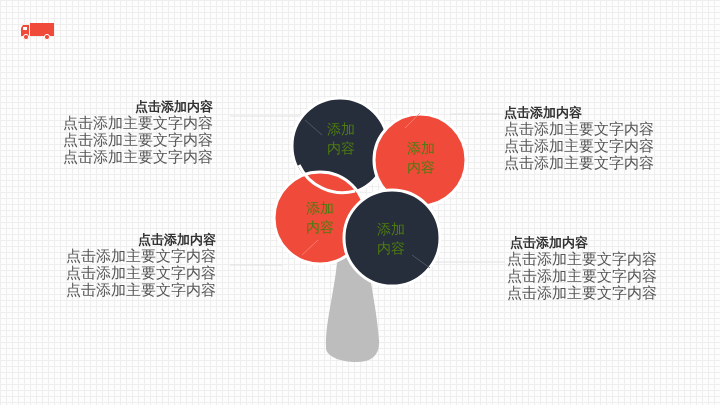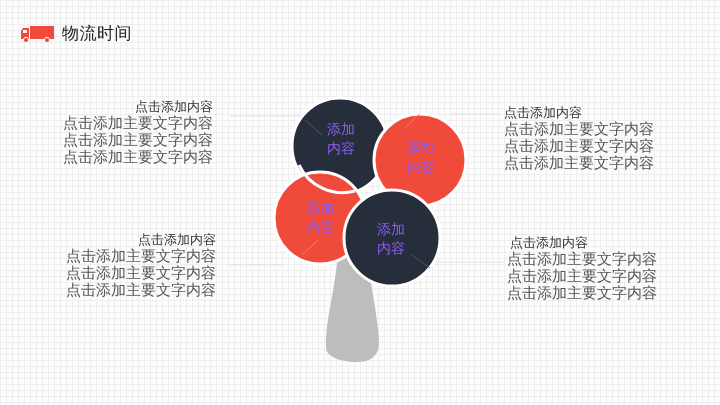--- a/index.html
+++ b/index.html
@@ -4,39 +4,38 @@
 <style>
   html,body{margin:0;padding:0;}
   body{width:720px;height:405px;overflow:hidden;position:relative;
     background-color:#fdfdfd;
     background-image:linear-gradient(#eeeeee 1px,transparent 1px),linear-gradient(90deg,#eeeeee 1px,transparent 1px);
     background-size:6px 6px;
     font-family:"DejaVu Sans","Liberation Sans",sans-serif;}
   .header{position:absolute;left:20px;top:22px;display:flex;align-items:center;}
   .title{font-size:17px;color:#222;margin-left:8px;letter-spacing:0.5px;}
   .block{position:absolute;color:#444;}
-  .block .h{font-size:13px;font-weight:normal;color:#333;line-height:17px;}
+  .block .h{font-size:13px;font-weight:bold;color:#333;line-height:17px;}
   .block .l{font-size:15px;line-height:17px;color:#555;white-space:nowrap;}
   .right{text-align:right;}
   .left{text-align:left;}
   svg.art{position:absolute;left:0;top:0;}
-  .ctext{position:absolute;color:#8b5cf6;font-size:14px;line-height:19px;text-align:center;width:60px;}
+  .ctext{position:absolute;color:#4d7c0f;font-size:14px;line-height:19px;text-align:center;width:60px;}
 </style>
 </head>
 <body>
 
 <div class="header">
   <svg width="34" height="18" viewBox="0 0 34 18">
     <rect x="10" y="1" width="24" height="13" fill="#f04a3a"></rect>
     <path d="M1 6 L3 3 L9 3 L9 14 L1 14 Z" fill="#f04a3a"></path>
     <rect x="3" y="5" width="4" height="3" fill="#fff"></rect>
     <circle cx="6" cy="15" r="2.6" fill="#f04a3a" stroke="#fff" stroke-width="1"></circle>
     <circle cx="27" cy="15" r="2.6" fill="#f04a3a" stroke="#fff" stroke-width="1"></circle>
   </svg>
-  <span class="title">物流时间</span>
 </div>
 
 <svg class="art" width="720" height="405">
 
   <line x1="230" y1="116" x2="300" y2="116" stroke="#e2e2e2" stroke-width="1"></line>
   <line x1="450" y1="114" x2="500" y2="114" stroke="#e2e2e2" stroke-width="1"></line>
   <line x1="230" y1="265" x2="282" y2="265" stroke="#e2e2e2" stroke-width="1"></line>
   <line x1="432" y1="262" x2="505" y2="262" stroke="#e2e2e2" stroke-width="1"></line>
 
   <path d="M340 235 L366 235 C368 280 376 300 379 340 C380 355 372 362 356 362 C340 362 326 356 326 348 C325 320 336 290 340 235 Z" fill="#bdbdbd"></path>

